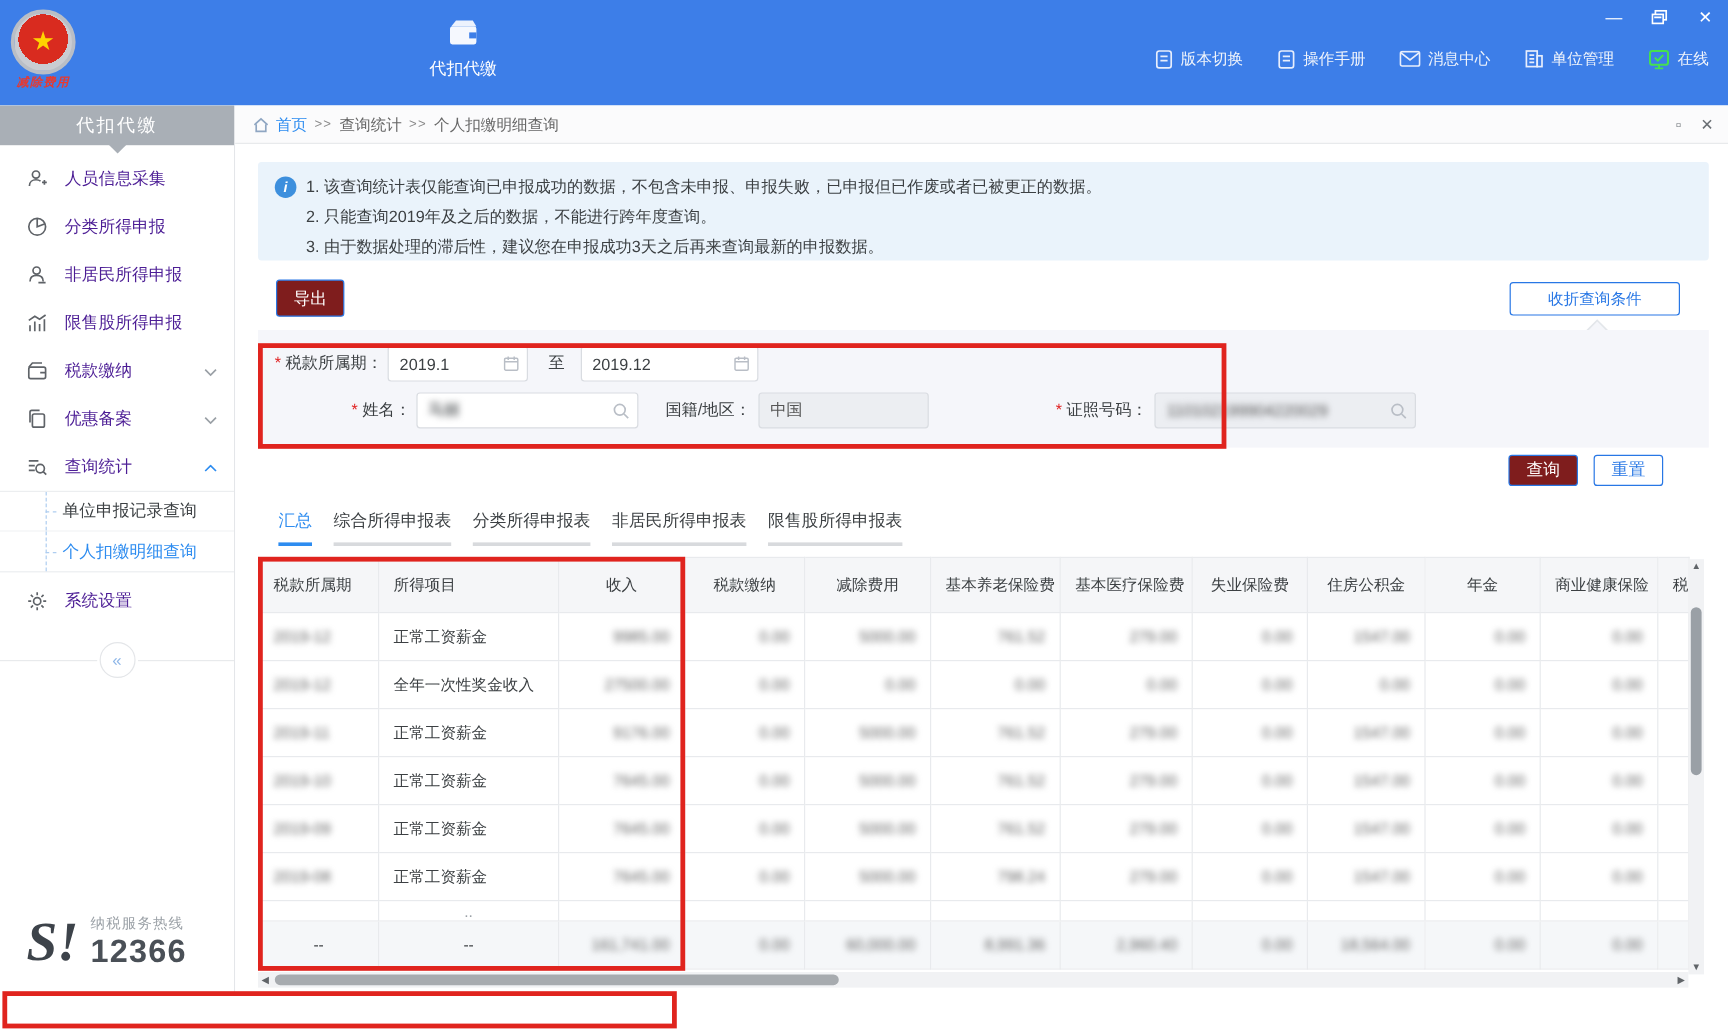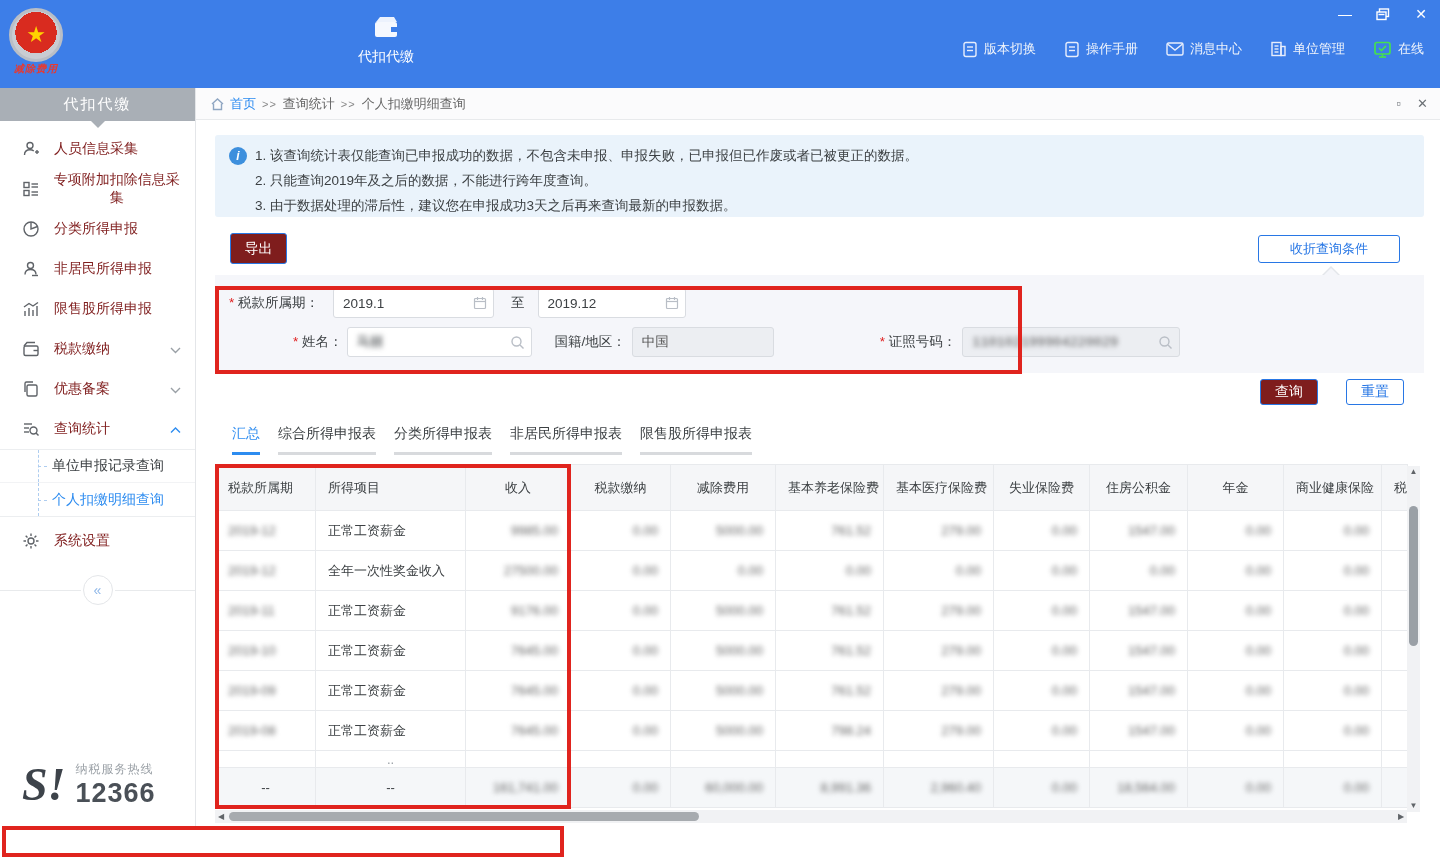--- a/index.html
+++ b/index.html
@@ -22,21 +22,21 @@
   .header-nav-item .nav-label { display:block; margin-top:4px; font-size:14px; color:#fff; }
   .header-menu { position:absolute; right:16px; top:40px; display:flex; align-items:center; gap:28px; }
   .header-menu .hm-item { display:flex; align-items:center; gap:6px; font-size:13px; color:#f0f4fb; cursor:pointer; white-space:nowrap; }
   .hm-item svg { display:block; }
 
   
   .sidebar { position:absolute; left:0; top:88px; width:196px; height:739px; background:#fff; border-right:1px solid #e4e6e9; }
   .sidebar-header { height:33px; background:#A9AFB6; color:#fff; font-size:15px; display:flex; align-items:center; justify-content:center; letter-spacing:2px; position:relative; }
   .sidebar-header::after { content:""; position:absolute; left:50%; bottom:-7px; margin-left:-8px; border-left:8px solid transparent; border-right:8px solid transparent; border-top:8px solid #A9AFB6; }
   .side-menu { list-style:none; margin-top:8px; }
-  .side-item { height:40px; display:flex; align-items:center; padding:0 14px 0 22px; font-size:14px; color:#7f1d1d; cursor:pointer; position:relative;text-align:center; }
+  .side-item { height:40px; display:flex; align-items:center; padding:0 14px 0 22px; font-size:14px; color:#4c1d95; cursor:pointer; position:relative; }
   .side-item .s-icon { width:20px; margin-right:12px; color:#5f6368; display:flex; align-items:center; }
   .side-item .chev { margin-left:auto; color:#9aa0a6; }
   .side-item .chev.up { color:#2D8CF0; }
   .side-sub { list-style:none; border-top:1px solid #eceef0; border-bottom:1px solid #eceef0; }
   .side-sub li { height:33px; display:flex; align-items:center; padding-left:52px; font-size:14px; color:#3c4043; cursor:pointer; position:relative; border-bottom:1px solid #f2f3f5; }
   .side-sub li:last-child { border-bottom:none; }
   .side-sub li::before { content:""; position:absolute; left:38px; top:0; bottom:0; border-left:1px dashed #aecdf0; }
   .side-sub li::after { content:""; position:absolute; left:38px; top:50%; width:9px; border-top:1px dashed #aecdf0; }
   .side-sub li.active { color:#2D8CF0; }
   .collapse-row { margin-top:14px; display:flex; align-items:center; justify-content:center; position:relative; height:30px; }
@@ -72,25 +72,25 @@
 
   .query-panel { position:absolute; left:19px; right:16px; top:155px; height:98px; background:#f5f6fa; }
   .q-row { position:absolute; left:0; right:0; display:flex; align-items:center; }
   .q-row1 { top:13px; }
   .q-row2 { top:52px; }
   .q-label { font-size:13.5px; color:#3c4043; white-space:nowrap; }
   .req::before { content:"* "; color:#e02020; }
   .q-input { position:relative; display:flex; align-items:center; background:#fff; border:1px solid #d9dce1; border-radius:3px; height:30px; }
   .q-input input { border:none; outline:none; background:transparent; font-size:13.5px; color:#3c4043; width:100%; padding:0 26px 0 9px; font-family:inherit; }
   .q-input .tail-icon { position:absolute; right:6px; color:#b9bec6; display:flex; }
-  .q-input.disabled { background:#eceef2;font-family:Liberation Mono, monospace; }
+  .q-input.disabled { background:#eceef2; }
   .q-input.disabled input { color:#555; }
   .blur-text input, .blurred { filter:blur(2.5px); }
 
-  .action-btns { position:absolute; right:36px; top:259px; display:flex; gap:28px; }
+  .action-btns { position:absolute; right:54px; top:259px; display:flex; gap:13px; }
   .action-btns .btn { width:58px; height:26px; }
 
   .tabs { position:absolute; left:36px; top:305px; display:flex; gap:18px; }
   .tab { font-size:14px; color:#3c4043; padding-bottom:9px; border-bottom:3px solid #d8dadd; cursor:pointer; }
   .tab.active { color:#2D8CF0; border-bottom-color:#2D8CF0; }
 
   
   .table-wrap { position:absolute; left:19px; top:344px; width:1205px; height:361px; }
   table.grid { border-collapse:collapse; table-layout:fixed; width:1192px; }
   .grid th, .grid td { border:1px solid #e8eaed; font-size:13px; color:#3c4043; padding:0 12px; overflow:hidden; white-space:nowrap; }
@@ -217,33 +217,20 @@
       <li class="side-item">
         <span class="s-icon">
             <svg width="18" height="18" viewBox="0 0 18 18" fill="none" stroke="currentColor" stroke-width="1.4">
               <circle cx="8" cy="5.5" r="3"></circle>
               <path d="M2.5 15 C2.5 11.5 5 9.8 8 9.8 C9.5 9.8 10.8 10.2 11.8 11"></path>
               <line x1="13" y1="12" x2="17" y2="12"></line>
               <line x1="15" y1="10" x2="15" y2="14"></line>
             </svg>
           </span>
         <span>人员信息采集</span>
-      </li>
-      <li class="side-item">
-        <span class="s-icon">
-            <svg width="18" height="18" viewBox="0 0 18 18" fill="none" stroke="currentColor" stroke-width="1.4">
-              <rect x="2" y="2.5" width="5" height="5"></rect>
-              <rect x="2" y="10.5" width="5" height="5"></rect>
-              <line x1="9.5" y1="4" x2="16" y2="4"></line>
-              <line x1="9.5" y1="7" x2="16" y2="7"></line>
-              <line x1="9.5" y1="12" x2="16" y2="12"></line>
-              <line x1="9.5" y1="15" x2="16" y2="15"></line>
-            </svg>
-          </span>
-        <span>专项附加扣除信息采集</span>
       </li>
       <li class="side-item">
         <span class="s-icon">
             <svg width="18" height="18" viewBox="0 0 18 18" fill="none" stroke="currentColor" stroke-width="1.4">
               <circle cx="9" cy="9" r="7"></circle>
               <polyline points="9,2 9,9 15.5,6.5"></polyline>
             </svg>
           </span>
         <span>分类所得申报</span>
       </li>
@@ -368,21 +355,21 @@
         <div class="notice-line">3. 由于数据处理的滞后性，建议您在申报成功3天之后再来查询最新的申报数据。</div>
       </div>
 
       <button class="btn btn-primary export-btn">导出</button>
       <button class="btn btn-outline collapse-query-btn">收折查询条件</button>
       <span class="panel-caret"></span>
 
       <div class="query-panel">
         <div class="q-row q-row1">
           <span class="q-label req" style="margin-left:14px;">税款所属期：</span>
-          <span class="q-input" style="width:161px; margin-left:14px;">
+          <span class="q-input" style="width:117px; margin-left:4px;">
             <input readonly="" value="2019.1" style="">
             <span class="tail-icon">
                 <svg width="14" height="14" viewBox="0 0 14 14" fill="none" stroke="currentColor" stroke-width="1.2">
                   <rect x="1.5" y="2.5" width="11" height="10" rx="1"></rect>
                   <line x1="4.5" y1="1" x2="4.5" y2="4"></line>
                   <line x1="9.5" y1="1" x2="9.5" y2="4"></line>
                   <line x1="1.5" y1="5.5" x2="12.5" y2="5.5"></line>
                 </svg>
               </span>
           </span>

